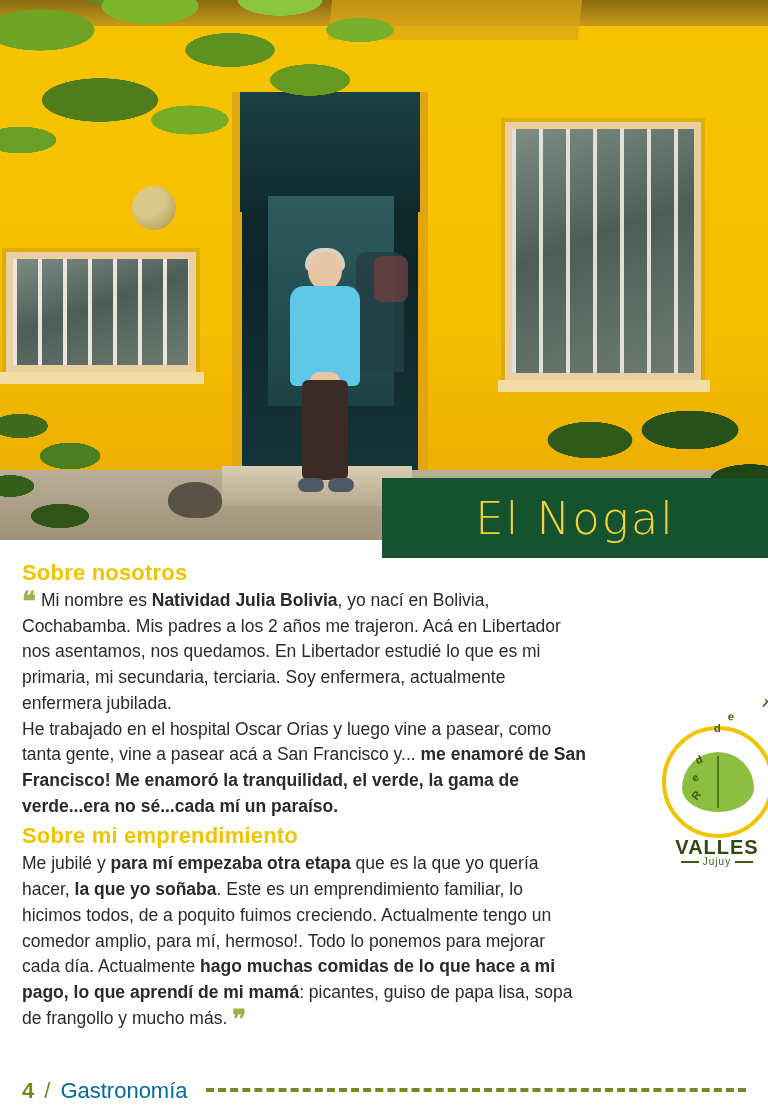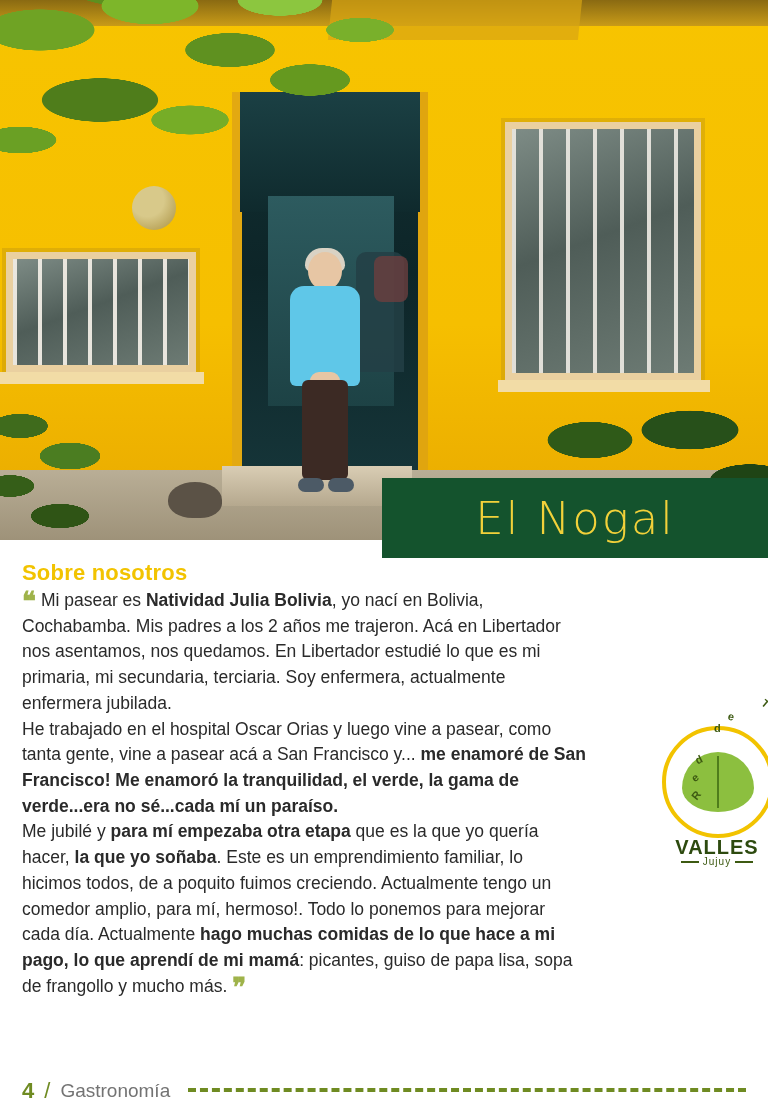--- a/index.html
+++ b/index.html
@@ -200,21 +200,21 @@
 
   
   .footer {
     position: absolute; left: 22px; bottom: 12px; right: 22px;
     display: flex; align-items: center; gap: 10px;
   }
   .footer-num {
     color: #6f8b22; font-size: 22px; font-weight: bold;
   }
   .footer-sep { color: #6f8b22; font-size: 22px; }
-  .footer-label { color: #737373; font-size: 19px; }
+  .footer-label { color: #0369a1; font-size: 22px; }
   .footer-dashes {
     flex: 1; height: 0;
     border-top: 4px dashed #6f8b22;
     margin-left: 8px; margin-bottom: 2px;
   }
 
   
   .logo {
     position: absolute; right: -14px; top: 718px;
     width: 130px; height: 160px;
@@ -304,26 +304,27 @@
 
 <div class="title-badge">
   <span>El Nogal</span>
 </div>
 
 <div class="body-area">
 
   <h2 class="heading">Sobre nosotros</h2>
   <p class="para">
     <span class="quote-open">❝</span>
-    <span><span>Mi pasear es </span><b>Natividad Julia Bolivia</b><span>, yo nací en Bolivia, Cochabamba. Mis padres a los 2 años me trajeron. Acá en Libertador nos asentamos, nos quedamos. En Libertador estudié lo que es mi primaria, mi secundaria, terciaria. Soy enfermera, actualmente enfermera jubilada.</span></span>
+    <span><span>Mi nombre es </span><b>Natividad Julia Bolivia</b><span>, yo nací en Bolivia, Cochabamba. Mis padres a los 2 años me trajeron. Acá en Libertador nos asentamos, nos quedamos. En Libertador estudié lo que es mi primaria, mi secundaria, terciaria. Soy enfermera, actualmente enfermera jubilada.</span></span>
   </p>
   <p class="para">
     <span><span>He trabajado en el hospital Oscar Orias y luego vine a pasear, como tanta gente, vine a pasear acá a San Francisco y... </span><b>me enamoré de San Francisco! Me enamoró la tranquilidad, el verde, la gama de verde...era no sé...cada mí un paraíso.</b></span>
   </p>
 
+  <h2 class="heading sec2">Sobre mi emprendimiento</h2>
   <p class="para">
     <span><span>Me jubilé y </span><b>para mí empezaba otra etapa</b><span> que es la que yo quería hacer, </span><b>la que yo soñaba</b><span>. Este es un emprendimiento familiar, lo hicimos todos, de a poquito fuimos creciendo. Actualmente tengo un comedor amplio, para mí, hermoso!. Todo lo ponemos para mejorar cada día. Actualmente </span><b>hago muchas comidas de lo que hace a mi pago, lo que aprendí de mi mamá</b><span>: picantes, guiso de papa lisa, sopa de frangollo y mucho más.</span></span>
     <span class="quote-close">❞</span>
   </p>
 </div>
 
 <div class="logo">
   <div class="logo-ring"></div>
   <div class="logo-leaf"></div>
   <div class="logo-arc">

